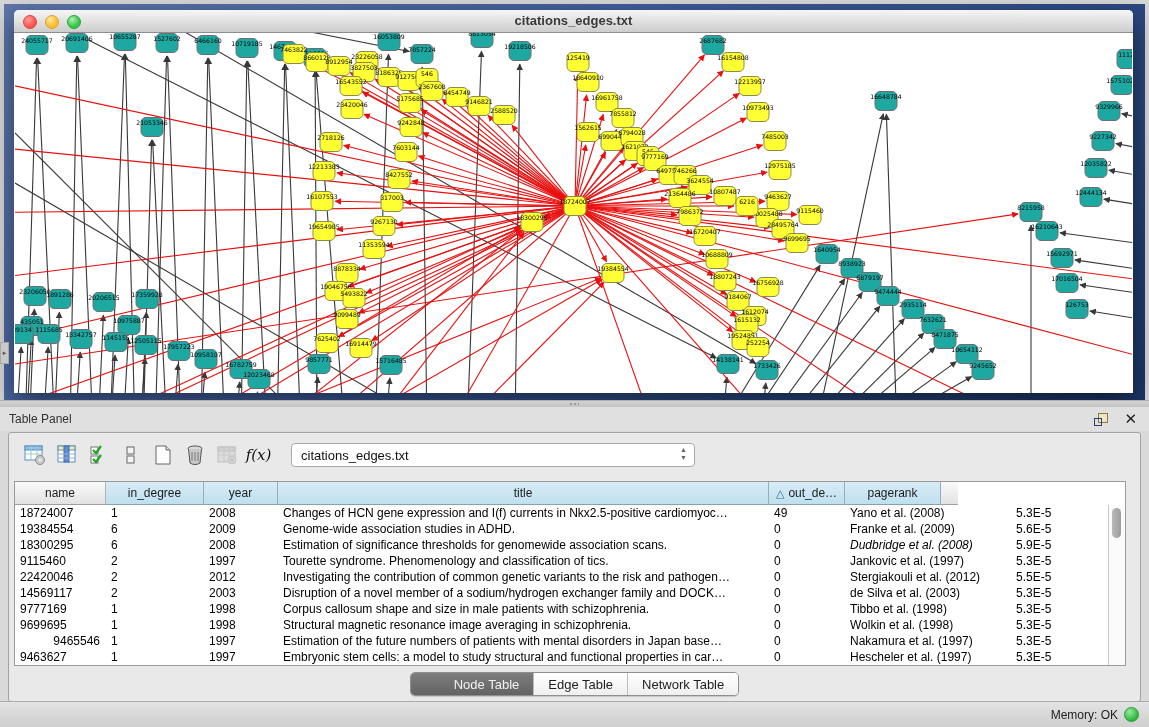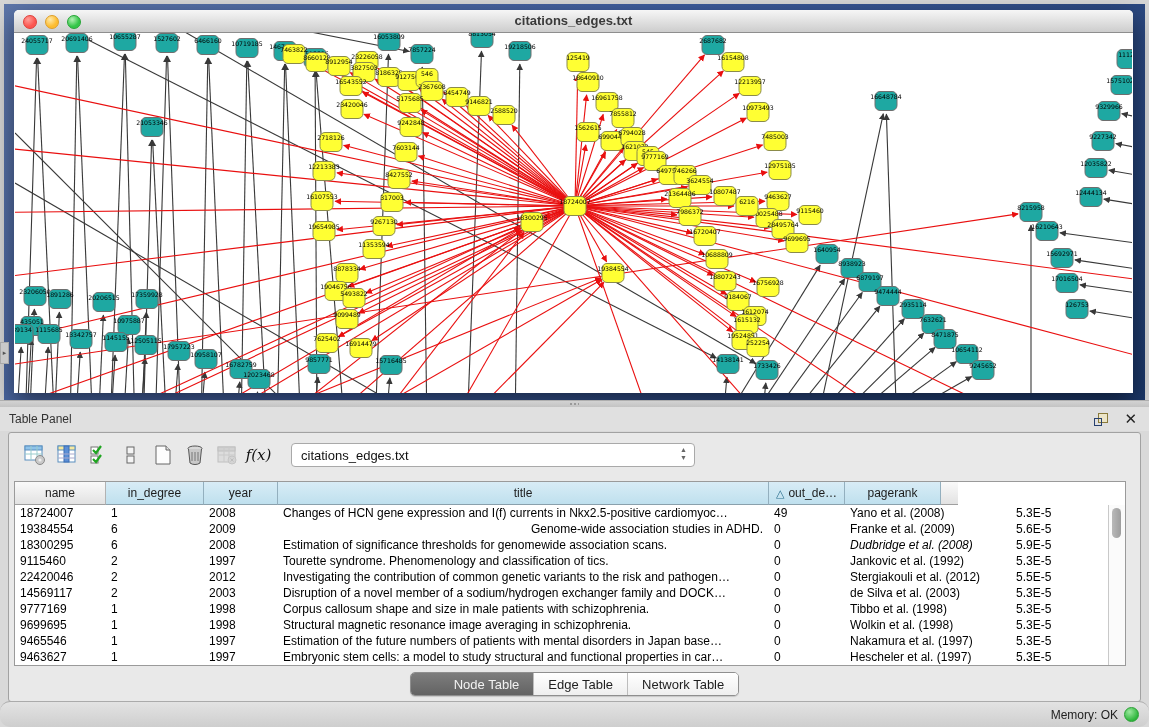--- a/index.html
+++ b/index.html
@@ -60,21 +60,21 @@
     background:linear-gradient(90deg,#b9b9b9,#9d9d9d);}
   .corner{box-sizing:border-box;width:17px;background:linear-gradient(#fafafa,#e2e2e2);border-bottom:1px solid #9f9f9f;}
   .tabbar{position:absolute;left:0;right:0;bottom:5px;display:flex;justify-content:center;}
   .seg{display:flex;height:22px;border:1px solid #8f8f8f;border-radius:5px;overflow:hidden;
     background:#fff;box-shadow:0 1px 1px rgba(0,0,0,.15);}
   .seg button{font-size:13px;padding:0 14px;border:none;border-right:1px solid #bdbdbd;
     background:linear-gradient(#fff,#efefef);color:#1e1e1e;font-family:inherit;}
   .seg button:last-child{border-right:none;}
   .seg button.sel{background:linear-gradient(#7d7d7d,#636363);color:#f2f2f2;padding-left:43px;}
   .statusbar{position:absolute;left:0;bottom:0;width:1149px;height:25px;
-    background:linear-gradient(#e3e3e3,#cecece);border-top:1px solid #ababab;border-radius:10px;}
+    background:linear-gradient(#e3e3e3,#cecece);border-top:1px solid #ababab;}
   .mem{position:absolute;right:10px;top:0;height:25px;display:flex;align-items:center;gap:6px;
     font-size:12px;color:#222;}
   .memdot{width:13px;height:13px;border-radius:50%;border:1px solid #27a032;
     background:radial-gradient(circle at 35% 30%,#9ae89d,#2eb63c 70%);}
 </style>
 </head>
 <body>
 
 <div class="desktop">
   <div class="window">
@@ -854,41 +854,41 @@
             <div class="td" style="width: 74px;">2008</div>
             <div class="td" style="width: 491px;">Changes of HCN gene expression and I(f) currents in Nkx2.5-positive cardiomyoc…</div>
             <div class="td" style="width: 76px;">49</div>
             <div class="td" style="width: 166px;">Yano et al. (2008)</div>
             <div class="td" style="width: 96px;">5.3E-5</div>
           </div>
           <div class="tr">
             <div class="td" style="width: 91px;">19384554</div>
             <div class="td" style="width: 98px;">6</div>
             <div class="td" style="width: 74px;">2009</div>
-            <div class="td" style="width: 491px; text-align: right;">Genome-wide association studies in ADHD.</div>
+            <div class="td" style="width: 491px;">Genome-wide association studies in ADHD.</div>
             <div class="td" style="width: 76px;">0</div>
             <div class="td" style="width: 166px;">Franke et al. (2009)</div>
             <div class="td" style="width: 96px;">5.6E-5</div>
           </div>
           <div class="tr">
             <div class="td" style="width: 91px;">18300295</div>
             <div class="td" style="width: 98px;">6</div>
             <div class="td" style="width: 74px;">2008</div>
             <div class="td" style="width: 491px;">Estimation of significance thresholds for genomewide association scans.</div>
             <div class="td" style="width: 76px;">0</div>
             <div class="td" style="width: 166px; font-style: italic;">Dudbridge et al. (2008)</div>
             <div class="td" style="width: 96px;">5.9E-5</div>
           </div>
           <div class="tr">
             <div class="td" style="width: 91px;">9115460</div>
             <div class="td" style="width: 98px;">2</div>
             <div class="td" style="width: 74px;">1997</div>
             <div class="td" style="width: 491px;">Tourette syndrome. Phenomenology and classification of tics.</div>
             <div class="td" style="width: 76px;">0</div>
-            <div class="td" style="width: 166px;">Jankovic et al. (1992)</div>
+            <div class="td" style="width: 166px;">Jankovic et al. (1997)</div>
             <div class="td" style="width: 96px;">5.3E-5</div>
           </div>
           <div class="tr">
             <div class="td" style="width: 91px;">22420046</div>
             <div class="td" style="width: 98px;">2</div>
             <div class="td" style="width: 74px;">2012</div>
             <div class="td" style="width: 491px;">Investigating the contribution of common genetic variants to the risk and pathogen…</div>
             <div class="td" style="width: 76px;">0</div>
             <div class="td" style="width: 166px;">Stergiakouli et al. (2012)</div>
             <div class="td" style="width: 96px;">5.5E-5</div>
@@ -914,21 +914,21 @@
           <div class="tr">
             <div class="td" style="width: 91px;">9699695</div>
             <div class="td" style="width: 98px;">1</div>
             <div class="td" style="width: 74px;">1998</div>
             <div class="td" style="width: 491px;">Structural magnetic resonance image averaging in schizophrenia.</div>
             <div class="td" style="width: 76px;">0</div>
             <div class="td" style="width: 166px;">Wolkin et al. (1998)</div>
             <div class="td" style="width: 96px;">5.3E-5</div>
           </div>
           <div class="tr">
-            <div class="td" style="width: 91px;">9465546</div>
+            <div class="td" style="width: 91px; text-align: right;">9465546</div>
             <div class="td" style="width: 98px;">1</div>
             <div class="td" style="width: 74px;">1997</div>
             <div class="td" style="width: 491px;">Estimation of the future numbers of patients with mental disorders in Japan base…</div>
             <div class="td" style="width: 76px;">0</div>
             <div class="td" style="width: 166px;">Nakamura et al. (1997)</div>
             <div class="td" style="width: 96px;">5.3E-5</div>
           </div>
           <div class="tr">
             <div class="td" style="width: 91px;">9463627</div>
             <div class="td" style="width: 98px;">1</div>

